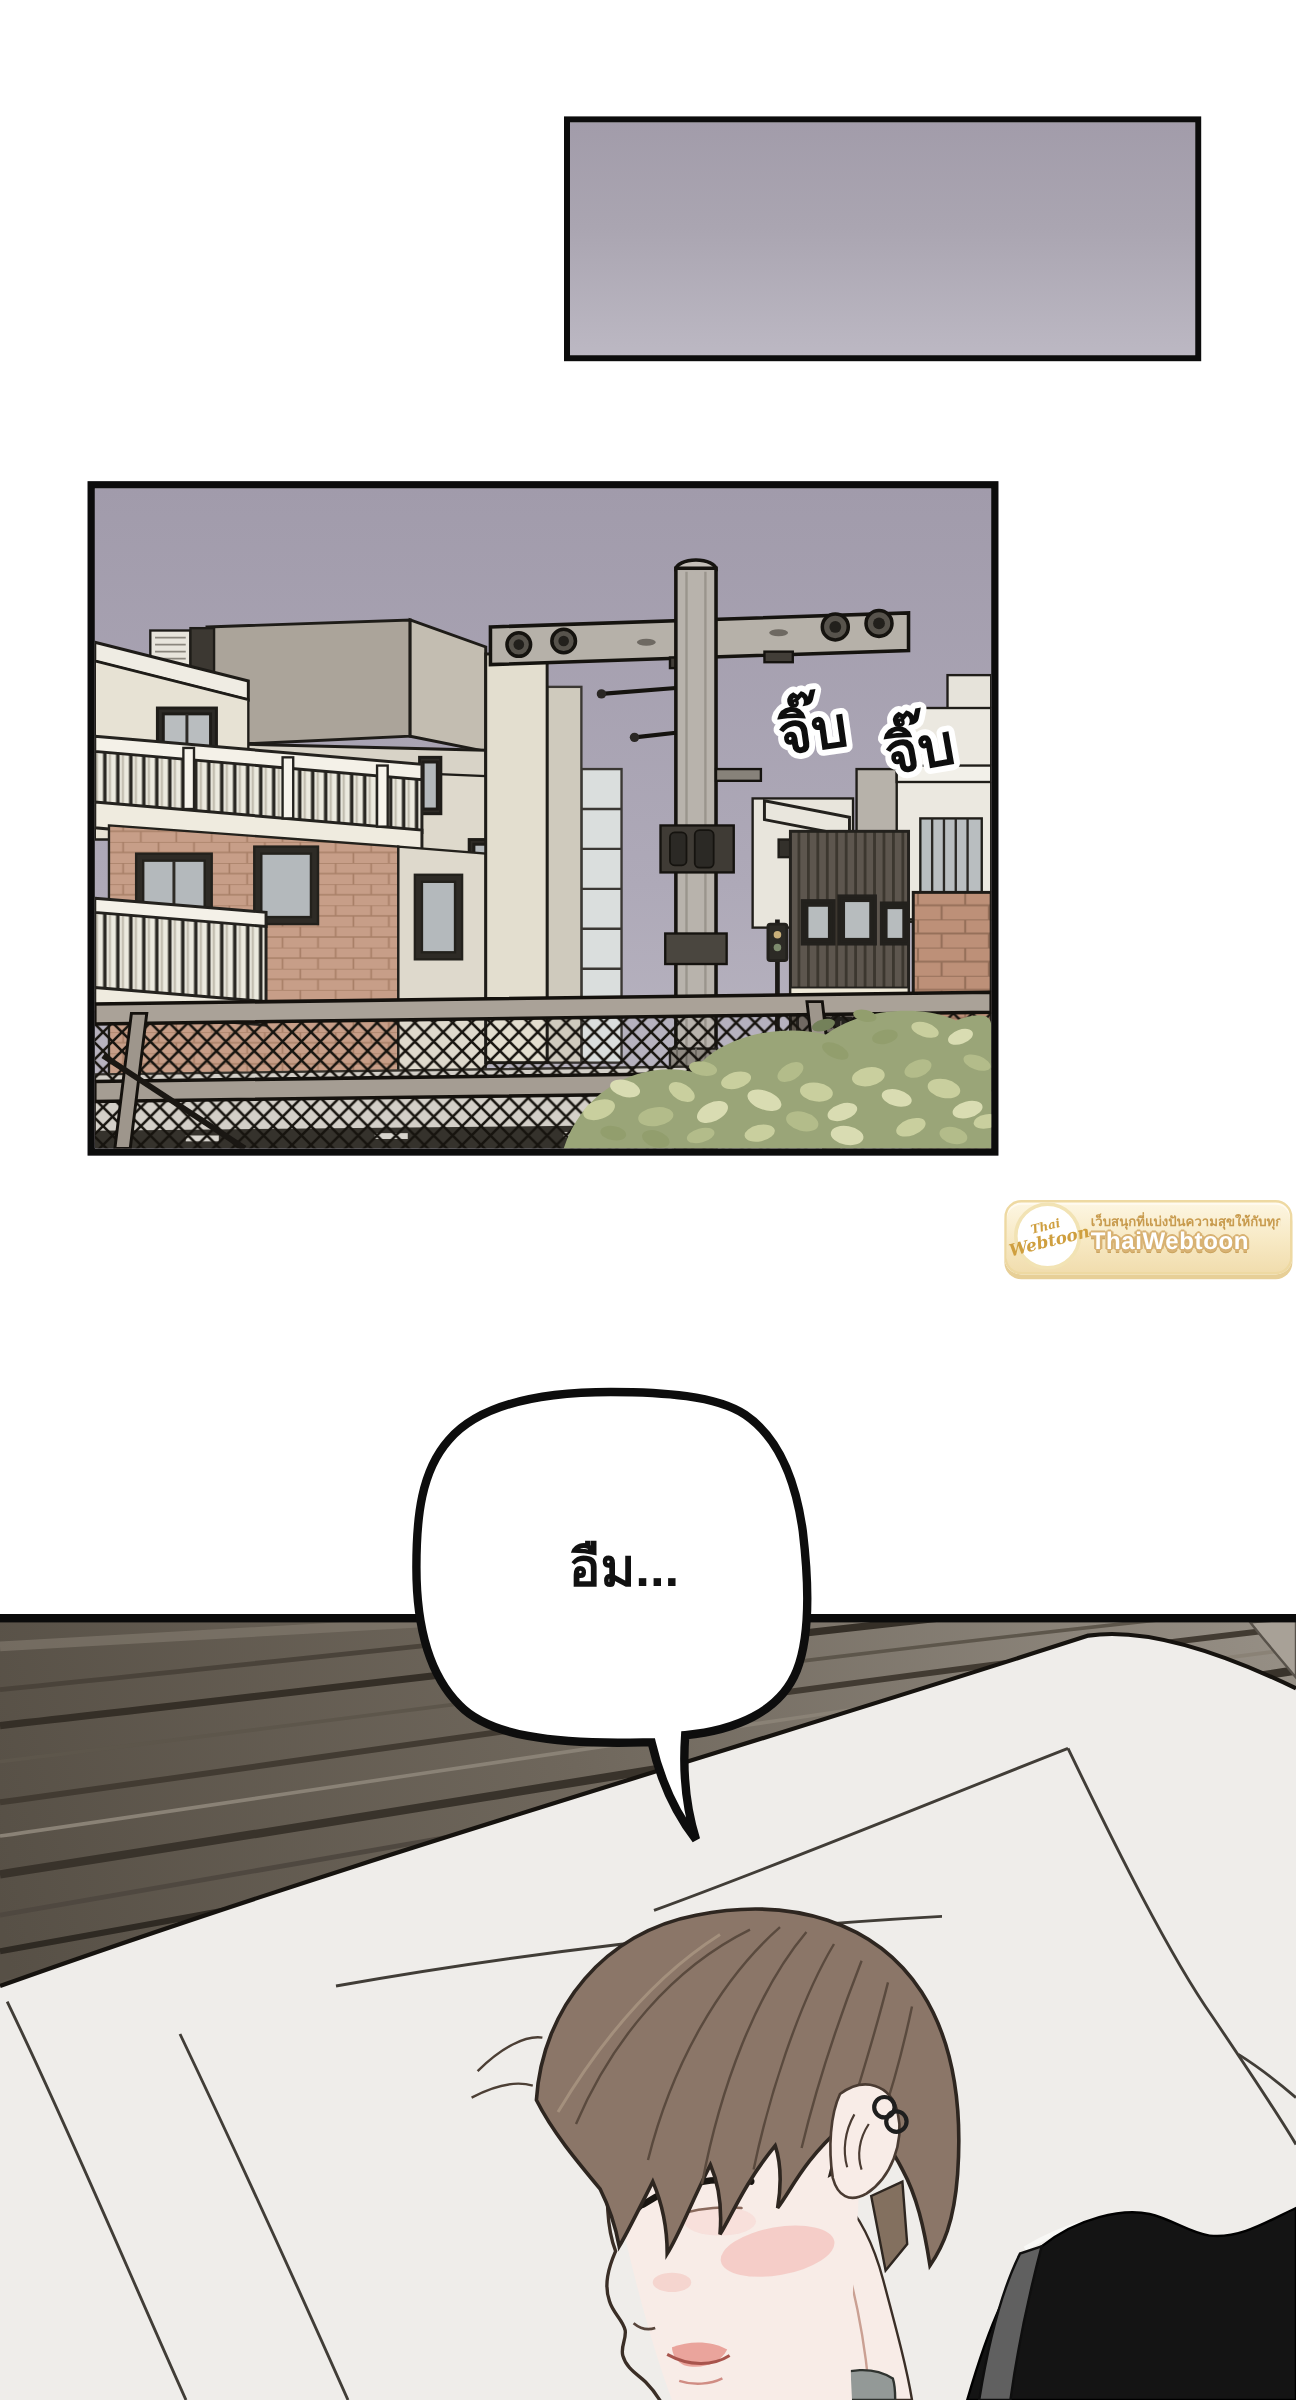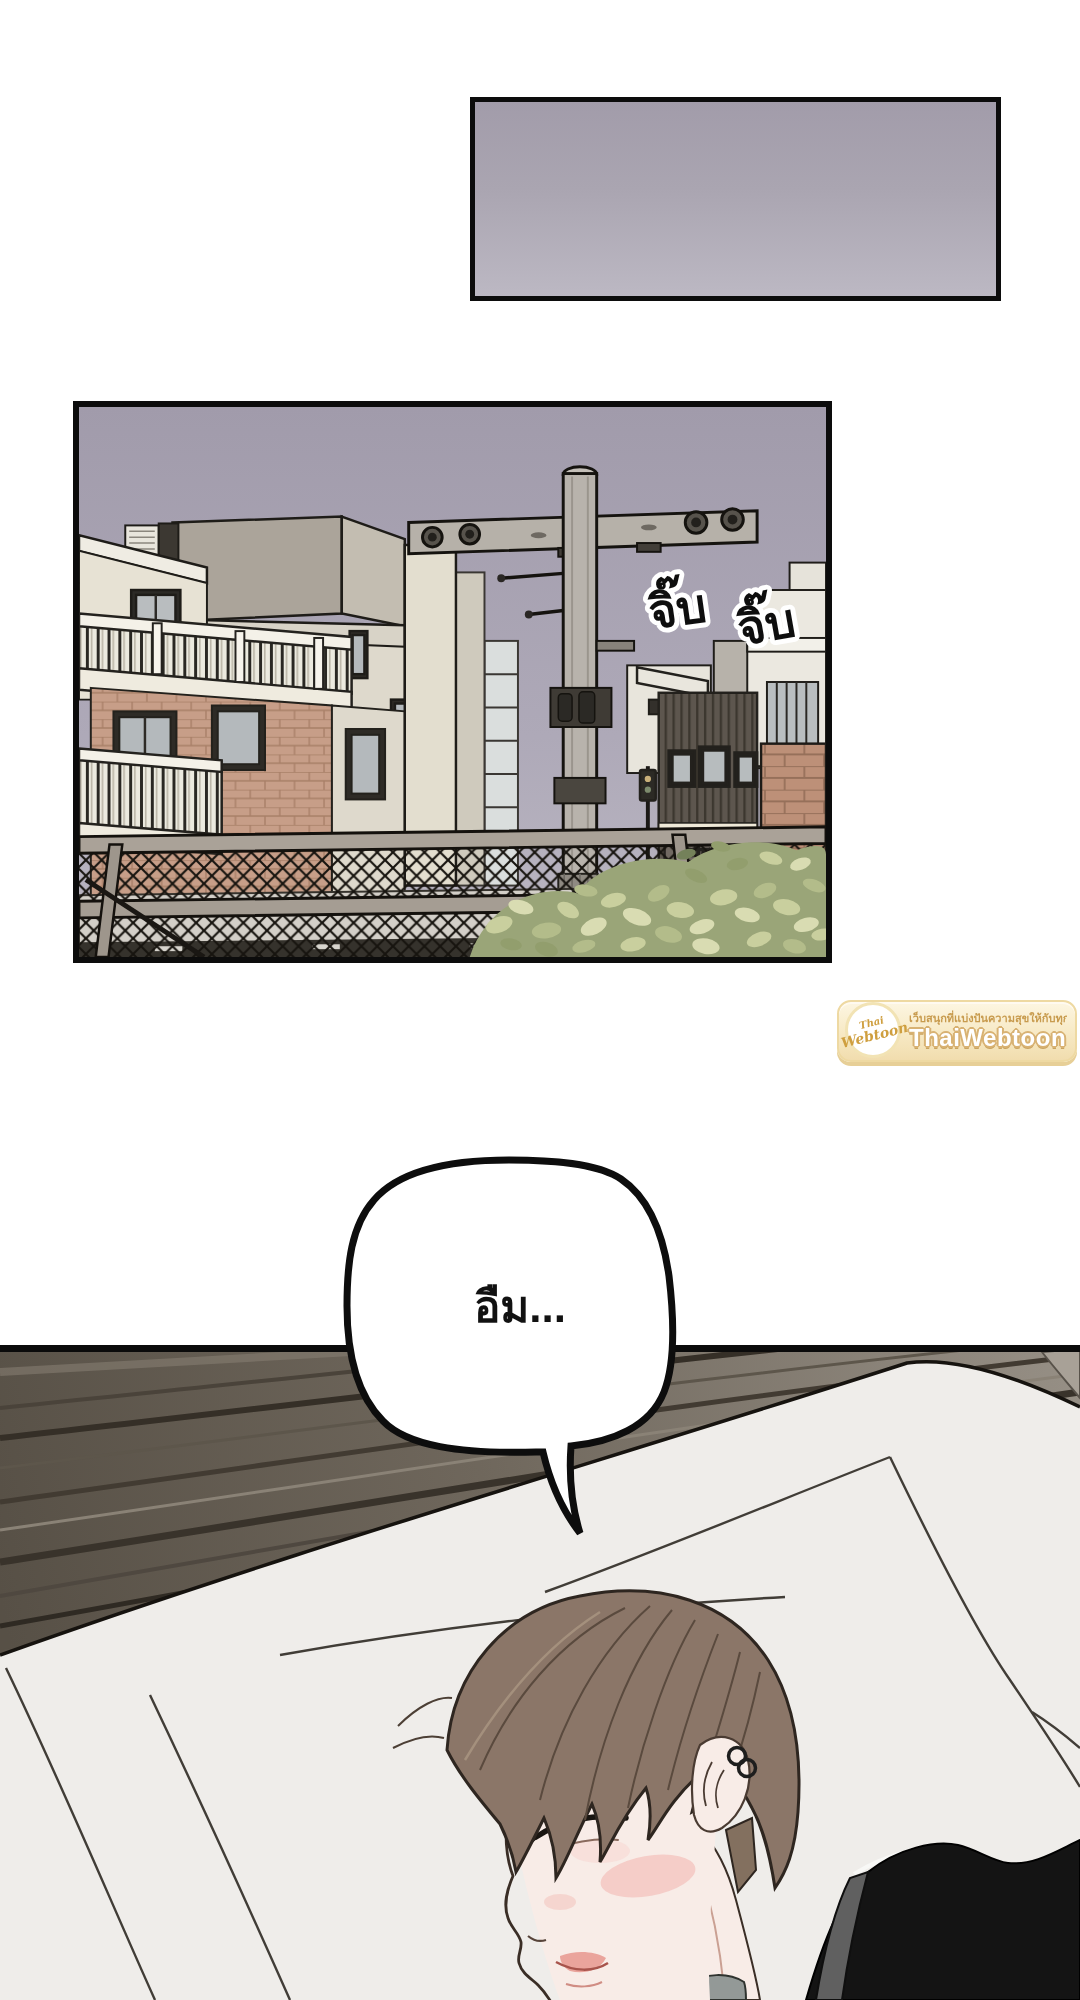--- a/index.html
+++ b/index.html
@@ -18,22 +18,22 @@
              border:2px solid #eed9a2;box-shadow:0 4px 0 #e7cf97, inset 0 2px 0 #fffaf0;box-sizing:border-box;}
   .wm-circle{position:absolute;left:6px;top:0px;width:56px;height:56px;border-radius:50%;
              background:#ffffff;border:3px solid #f2e3b4;box-sizing:border-box;
              display:flex;align-items:center;justify-content:center;}
   .wm-script{transform:rotate(-14deg);text-align:center;color:#cf9f3f;
              font-family:"DejaVu Serif",serif;font-style:italic;font-weight:bold;line-height:1;}
   .wm-script .l1{display:block;font-size:10px;}
   .wm-script .l2{display:block;font-size:14px;}
   .wm-tagline{position:absolute;left:70px;right:8px;top:7px;text-align:center;
               font-size:11px;font-weight:bold;color:#c89b4e;white-space:nowrap;overflow:hidden;}
-  .wm-name{position:absolute;left:70px;right:10px;top:22px;text-align:right;
-           font-size:24px;font-weight:bold;letter-spacing:.5px;color:#ffffff;
+  .wm-name{position:absolute;left:70px;right:10px;top:22px;text-align:left;
+           font-size:20px;font-weight:bold;letter-spacing:.5px;color:#ffffff;
            text-shadow:-2px 0 #d8b273,2px 0 #d8b273,0 -2px #d8b273,0 2px #d8b273,
                        -1px -1px #d8b273,1px 1px #d8b273,1px -1px #d8b273,-1px 1px #d8b273,0 3px 0 #caa35e;}
   
   .bed-scene{position:absolute;left:0;top:1345px;width:1080px;height:655px;display:block;}
   .bubble{position:absolute;left:320px;top:1145px;width:380px;height:400px;display:block;}
   .bubble text{font-family:"Liberation Sans",sans-serif;font-weight:600;}
   .sfx-text{font-family:"Liberation Sans",sans-serif;font-weight:bold;}
 </style>
 </head>
 <body>

